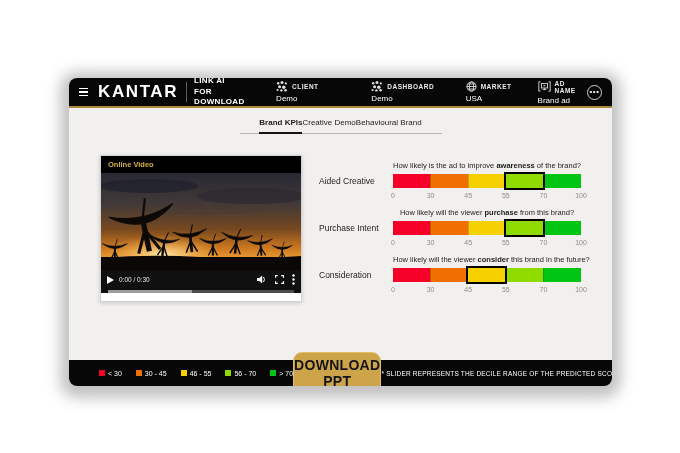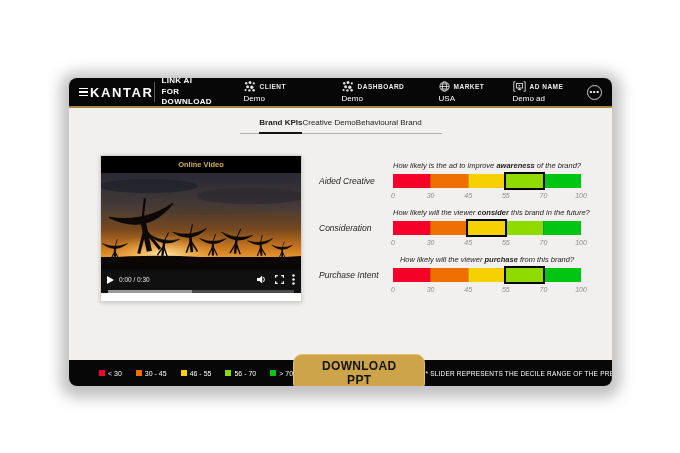--- a/index.html
+++ b/index.html
@@ -10,21 +10,21 @@
     border-radius: 8px; background: #f2f0ee; overflow: hidden;
     display: flex; flex-direction: column;
     box-shadow: 0 3px 14px 9px rgba(95,95,95,0.38); }
 
   
   .app-header { height: 30px; flex-shrink: 0; background: #070707;
     border-bottom: 2px solid #a9883e; display: flex; align-items: center;
     padding: 0 10px 0 8px; color: #fff; }
   .hamburger { display: flex; flex-direction: column; gap: 2px; padding: 2px; cursor: pointer; }
   .hamburger i { display: block; width: 9px; height: 1.4px; background: #fff; }
-  .brand { font-size: 13px; font-weight: bold; letter-spacing: 1.6px; margin: 0 0; }
+  .brand { font-size: 17px; font-weight: bold; letter-spacing: 1.6px; margin: 0 8px; }
   .hdr-divider { width: 1px; height: 20px; background: #5a5a5a; }
   .product { margin-left: 7px; font-size: 8px; font-weight: bold; line-height: 1.3;
     letter-spacing: 0.3px; width: 54px; }
   .hdr-nav { display: flex; margin-left: 28px; flex: 1; align-items: center; }
   .nav-item { display: flex; flex-direction: column; justify-content: center; cursor: pointer; }
   .nav-item:nth-child(1) { width: 98px; }
   .nav-item:nth-child(2) { width: 97px; }
   .nav-item:nth-child(3) { width: 74px; }
   .nav-top { display: flex; align-items: center; gap: 4px; }
   .nav-label { font-size: 6.5px; font-weight: bold; letter-spacing: 0.5px; color: #ececec; }
@@ -41,56 +41,56 @@
   .tab { font-size: 8px; color: #222; padding-bottom: 5px; white-space: nowrap; cursor: pointer; }
   .tab.active { font-weight: bold; border-bottom: 2px solid #141414; margin-bottom: -1px; }
 
   
   .main { display: flex; margin-top: 21px; padding-left: 31px; }
 
   
   .video-frame { width: 202px; flex-shrink: 0; background: #fff;
     border: 1px solid #d4d2d0; box-shadow: 0 1px 4px rgba(0,0,0,0.18); }
   .vid-header { height: 17px; background: #000; display: flex; align-items: center;
-    justify-content: center; padding: 0 18px; }
+    justify-content: flex-start; padding: 0 7px; }
   .vid-badge { color: #d9b14b; font-size: 7.5px; font-weight: bold; }
   .vid-image { display: block; width: 100%; height: 97px; }
   .vid-controls { background: #101010; padding: 3px 6px 0; }
   .vc-row { display: flex; align-items: center; height: 13px; gap: 5px; color: #fff; }
   .vc-time { font-size: 6.5px; color: #e8e8e8; white-space: nowrap; }
   .vc-right { margin-left: auto; display: flex; align-items: center; gap: 8px; }
   .vc-btn { display: flex; align-items: center; cursor: pointer; }
   .vid-progress { height: 3px; background: #4c4c4c; margin: 4px 1px; position: relative; cursor: pointer; }
   .vid-progress-played { height: 100%; background: #9b9b9b; width: 0; }
 
   
   .kpi-section { margin-left: 17px; margin-top: 6px; }
-  .kpi-block { display: grid; grid-template-columns: 74px 188px; margin-bottom: 6px; font-style: italic; }
+  .kpi-block { display: grid; grid-template-columns: 74px 188px; margin-bottom: 6px; }
   .kpi-question { grid-column: 2; text-align: center; font-size: 7.5px; color: #1d1d1d;
     margin-bottom: 4px; white-space: nowrap; }
   .kpi-question b { font-weight: bold; }
   .kpi-label { grid-column: 1; grid-row: 2; align-self: center; font-size: 8.5px; color: #1d1d1d; }
   .gauge { grid-column: 2; grid-row: 2; display: flex; height: 14px; }
   .seg { flex: 1; }
   .seg + .seg { border-left: 1px solid rgba(60,30,0,0.25); }
   .seg.selected { box-shadow: 0 0 0 2px #000; position: relative; z-index: 1; border-left: none; }
   .ticks { grid-column: 2; grid-row: 3; position: relative; height: 10px; margin-top: 4px; }
   .ticks span { position: absolute; top: 0; transform: translateX(-50%);
     font-size: 7px; color: #8d8d8d; }
 
   
   .app-footer { height: 26px; flex-shrink: 0; background: #070707; display: flex;
     align-items: center; padding: 0 30px; }
   .legend { display: flex; align-items: center; gap: 14px; }
   .legend-item { display: flex; align-items: center; gap: 3px; }
   .legend-swatch { width: 6px; height: 6px; }
   .legend-label { color: #fff; font-size: 7px; white-space: nowrap; }
   .download-btn { margin-left: auto; background: #cda449; border: 1px solid #e3c161;
-    border-radius: 9px; color: #141414; font-weight: bold; font-size: 12px;
-    padding: 4px 28px; letter-spacing: 0.3px; cursor: pointer;
+    border-radius: 9px; color: #141414; font-weight: bold; font-size: 14px;
+    padding: 4px 0; letter-spacing: 0.3px; cursor: pointer;
     font-family: "Liberation Sans", sans-serif; }
   .footer-note { margin-left: auto; color: #fff; font-size: 6.5px; letter-spacing: 0.2px;
     white-space: nowrap; }
 </style>
 </head>
 <body>
 
 <div class="app-window">
 
   <div class="app-header">
@@ -168,21 +168,21 @@
               <path d="M2.5,0.8 H0.8 V10.2 H2.5"></path>
               <path d="M10.5,0.8 H12.2 V10.2 H10.5"></path>
               <rect x="3.4" y="2.4" width="6.2" height="4.6"></rect>
               <path d="M5.6,3.6 L7.6,4.7 L5.6,5.8 Z" fill="#e0e0e0" stroke="none"></path>
               <line x1="6.5" y1="7" x2="6.5" y2="8.6"></line>
               <line x1="4.8" y1="8.6" x2="8.2" y2="8.6"></line>
             </svg>
           </span>
           <span class="nav-label">AD NAME</span>
         </div>
-        <div class="nav-value">Demo ad</div>
+        <div class="nav-value">Brand ad</div>
       </div>
     </div>
 
     <div class="menu-btn">•••</div>
   </div>
 
   <div class="content">
 
     <div class="tabs-wrap">
       <div class="tab active">Brand KPIs</div>
@@ -286,59 +286,59 @@
               <span style="left: 0%;">0</span>
               <span style="left: 20%;">30</span>
               <span style="left: 40%;">45</span>
               <span style="left: 60%;">55</span>
               <span style="left: 80%;">70</span>
               <span style="left: 100%;">100</span>
             </div>
         </div>
 
         <div class="kpi-block">
+          <div class="kpi-question"><span>How likely will the viewer </span><b>purchase</b><span> from this brand?</span></div>
+          <div class="kpi-label">Purchase Intent</div>
+          <div class="gauge">
+              <div class="seg" style="background: rgb(245, 0, 41);"></div>
+              <div class="seg" style="background: rgb(239, 111, 0);"></div>
+              <div class="seg" style="background: rgb(247, 208, 0);"></div>
+              <div class="seg selected" style="background: rgb(143, 219, 0);"></div>
+              <div class="seg" style="background: rgb(0, 198, 19);"></div>
+            </div>
+          <div class="ticks">
+              <span style="left: 0%;">0</span>
+              <span style="left: 20%;">30</span>
+              <span style="left: 40%;">45</span>
+              <span style="left: 60%;">55</span>
+              <span style="left: 80%;">70</span>
+              <span style="left: 100%;">100</span>
+            </div>
+        </div>
+
+        <div class="kpi-block">
           <div class="kpi-question"><span>How likely will the viewer </span><b>consider</b><span> this brand in the future?</span></div>
           <div class="kpi-label">Consideration</div>
           <div class="gauge">
               <div class="seg" style="background: rgb(245, 0, 41);"></div>
               <div class="seg" style="background: rgb(239, 111, 0);"></div>
               <div class="seg selected" style="background: rgb(247, 208, 0);"></div>
               <div class="seg" style="background: rgb(143, 219, 0);"></div>
               <div class="seg" style="background: rgb(0, 198, 19);"></div>
             </div>
           <div class="ticks">
               <span style="left: 0%;">0</span>
               <span style="left: 20%;">30</span>
               <span style="left: 40%;">45</span>
               <span style="left: 60%;">55</span>
               <span style="left: 80%;">70</span>
               <span style="left: 100%;">100</span>
             </div>
         </div>
 
-        <div class="kpi-block">
-          <div class="kpi-question"><span>How likely will the viewer </span><b>purchase</b><span> from this brand?</span></div>
-          <div class="kpi-label">Purchase Intent</div>
-          <div class="gauge">
-              <div class="seg" style="background: rgb(245, 0, 41);"></div>
-              <div class="seg" style="background: rgb(239, 111, 0);"></div>
-              <div class="seg" style="background: rgb(247, 208, 0);"></div>
-              <div class="seg selected" style="background: rgb(143, 219, 0);"></div>
-              <div class="seg" style="background: rgb(0, 198, 19);"></div>
-            </div>
-          <div class="ticks">
-              <span style="left: 0%;">0</span>
-              <span style="left: 20%;">30</span>
-              <span style="left: 40%;">45</span>
-              <span style="left: 60%;">55</span>
-              <span style="left: 80%;">70</span>
-              <span style="left: 100%;">100</span>
-            </div>
-        </div>
-
       </div>
     </div>
   </div>
 
   <div class="app-footer">
     <div class="legend">
       <div class="legend-item">
         <span class="legend-swatch" style="background: rgb(245, 0, 41);"></span>
         <span class="legend-label">&lt; 30</span>
       </div>

